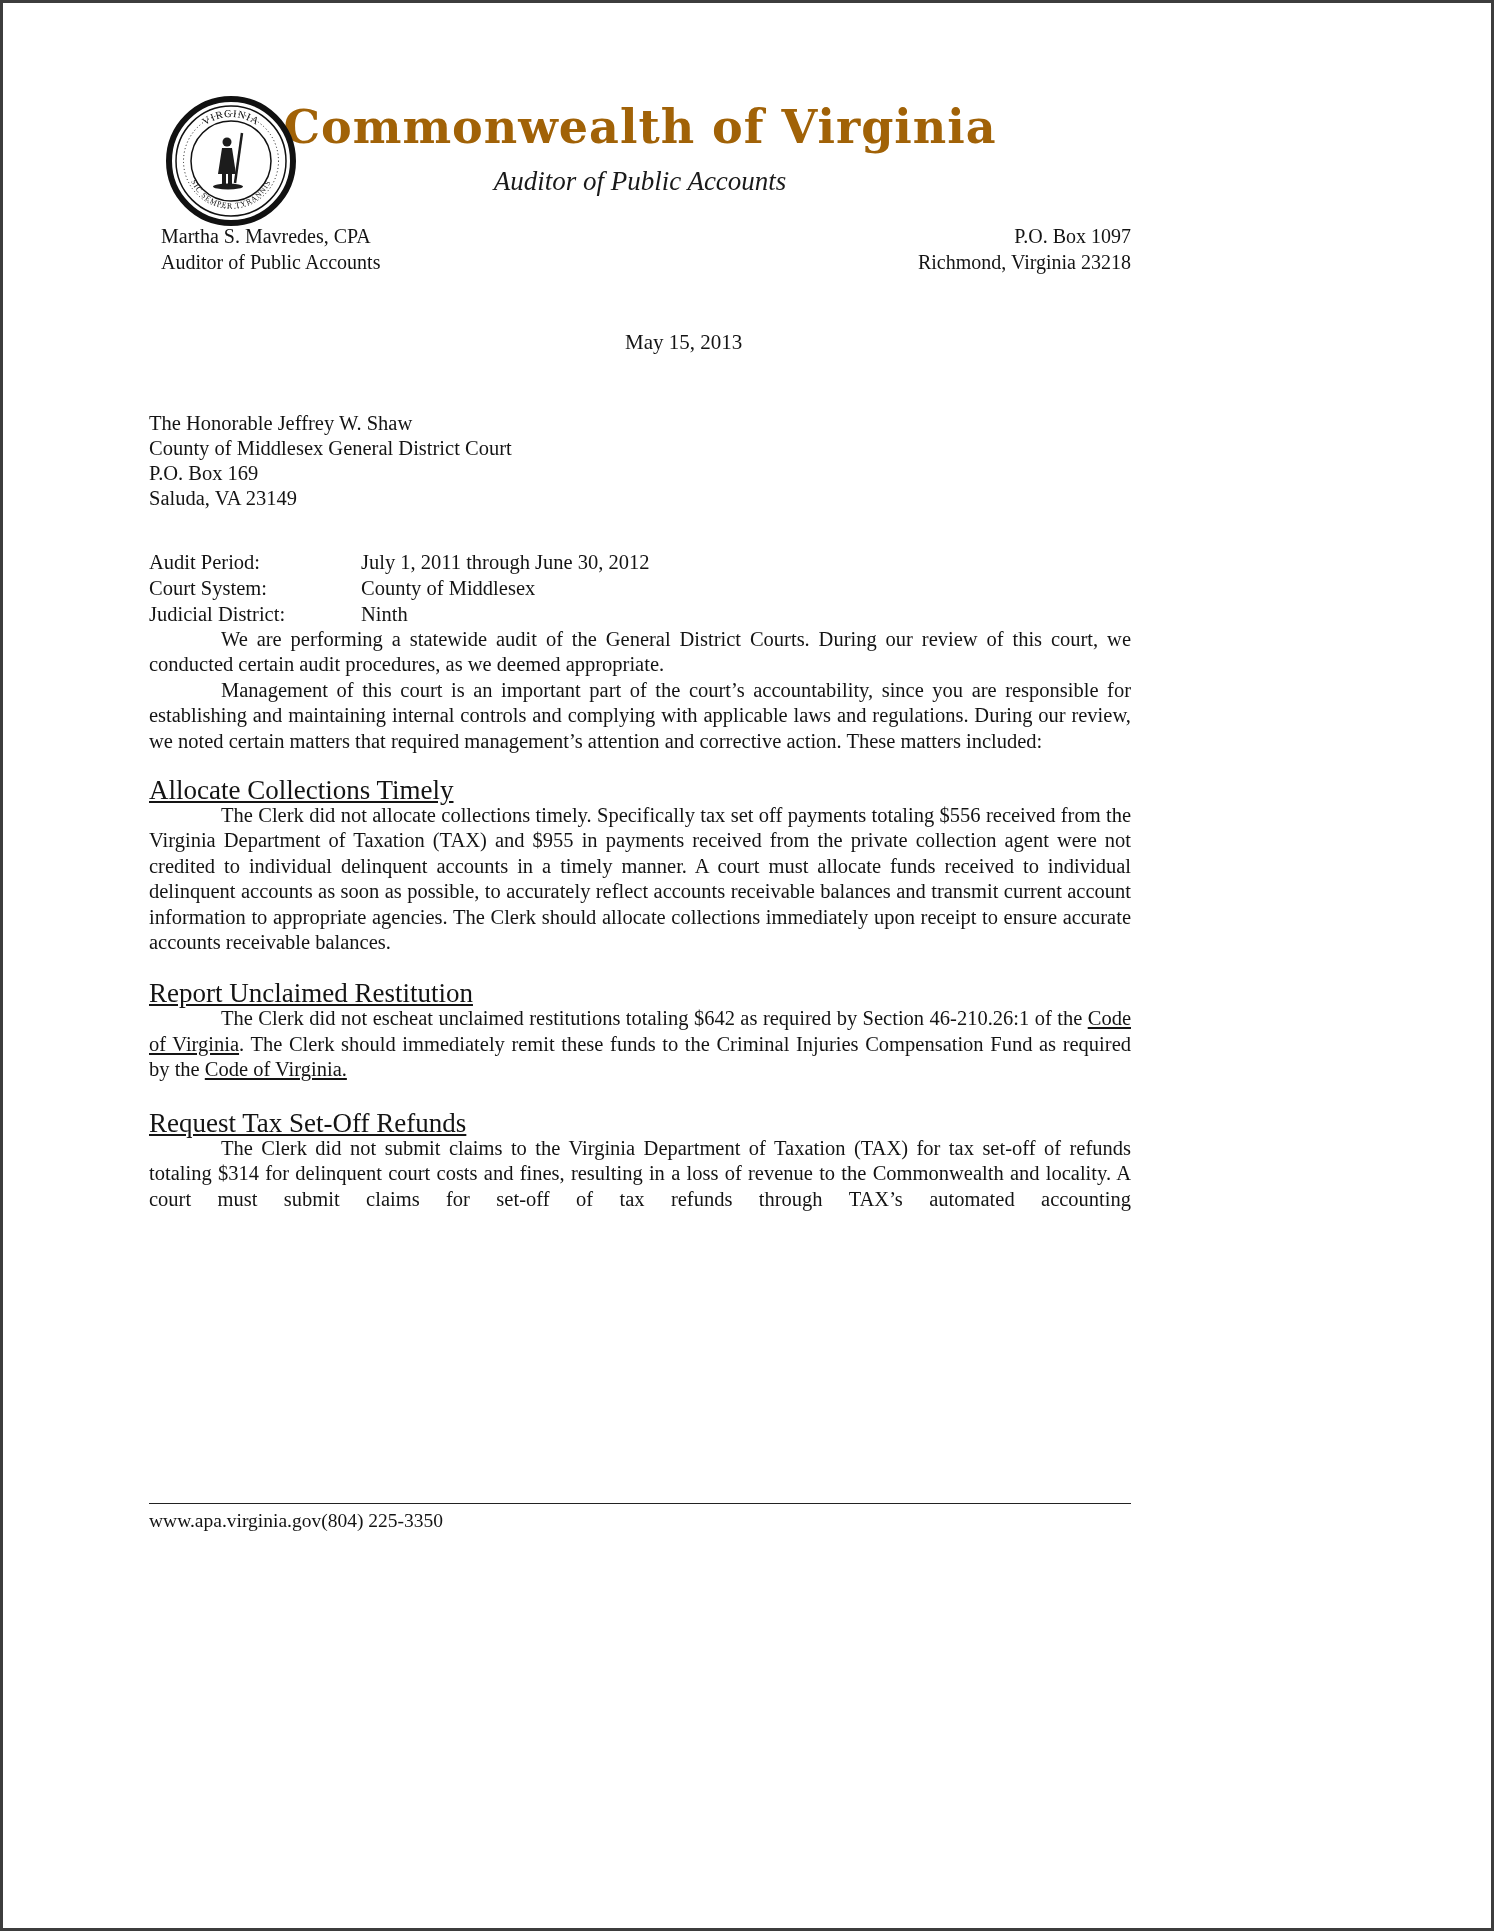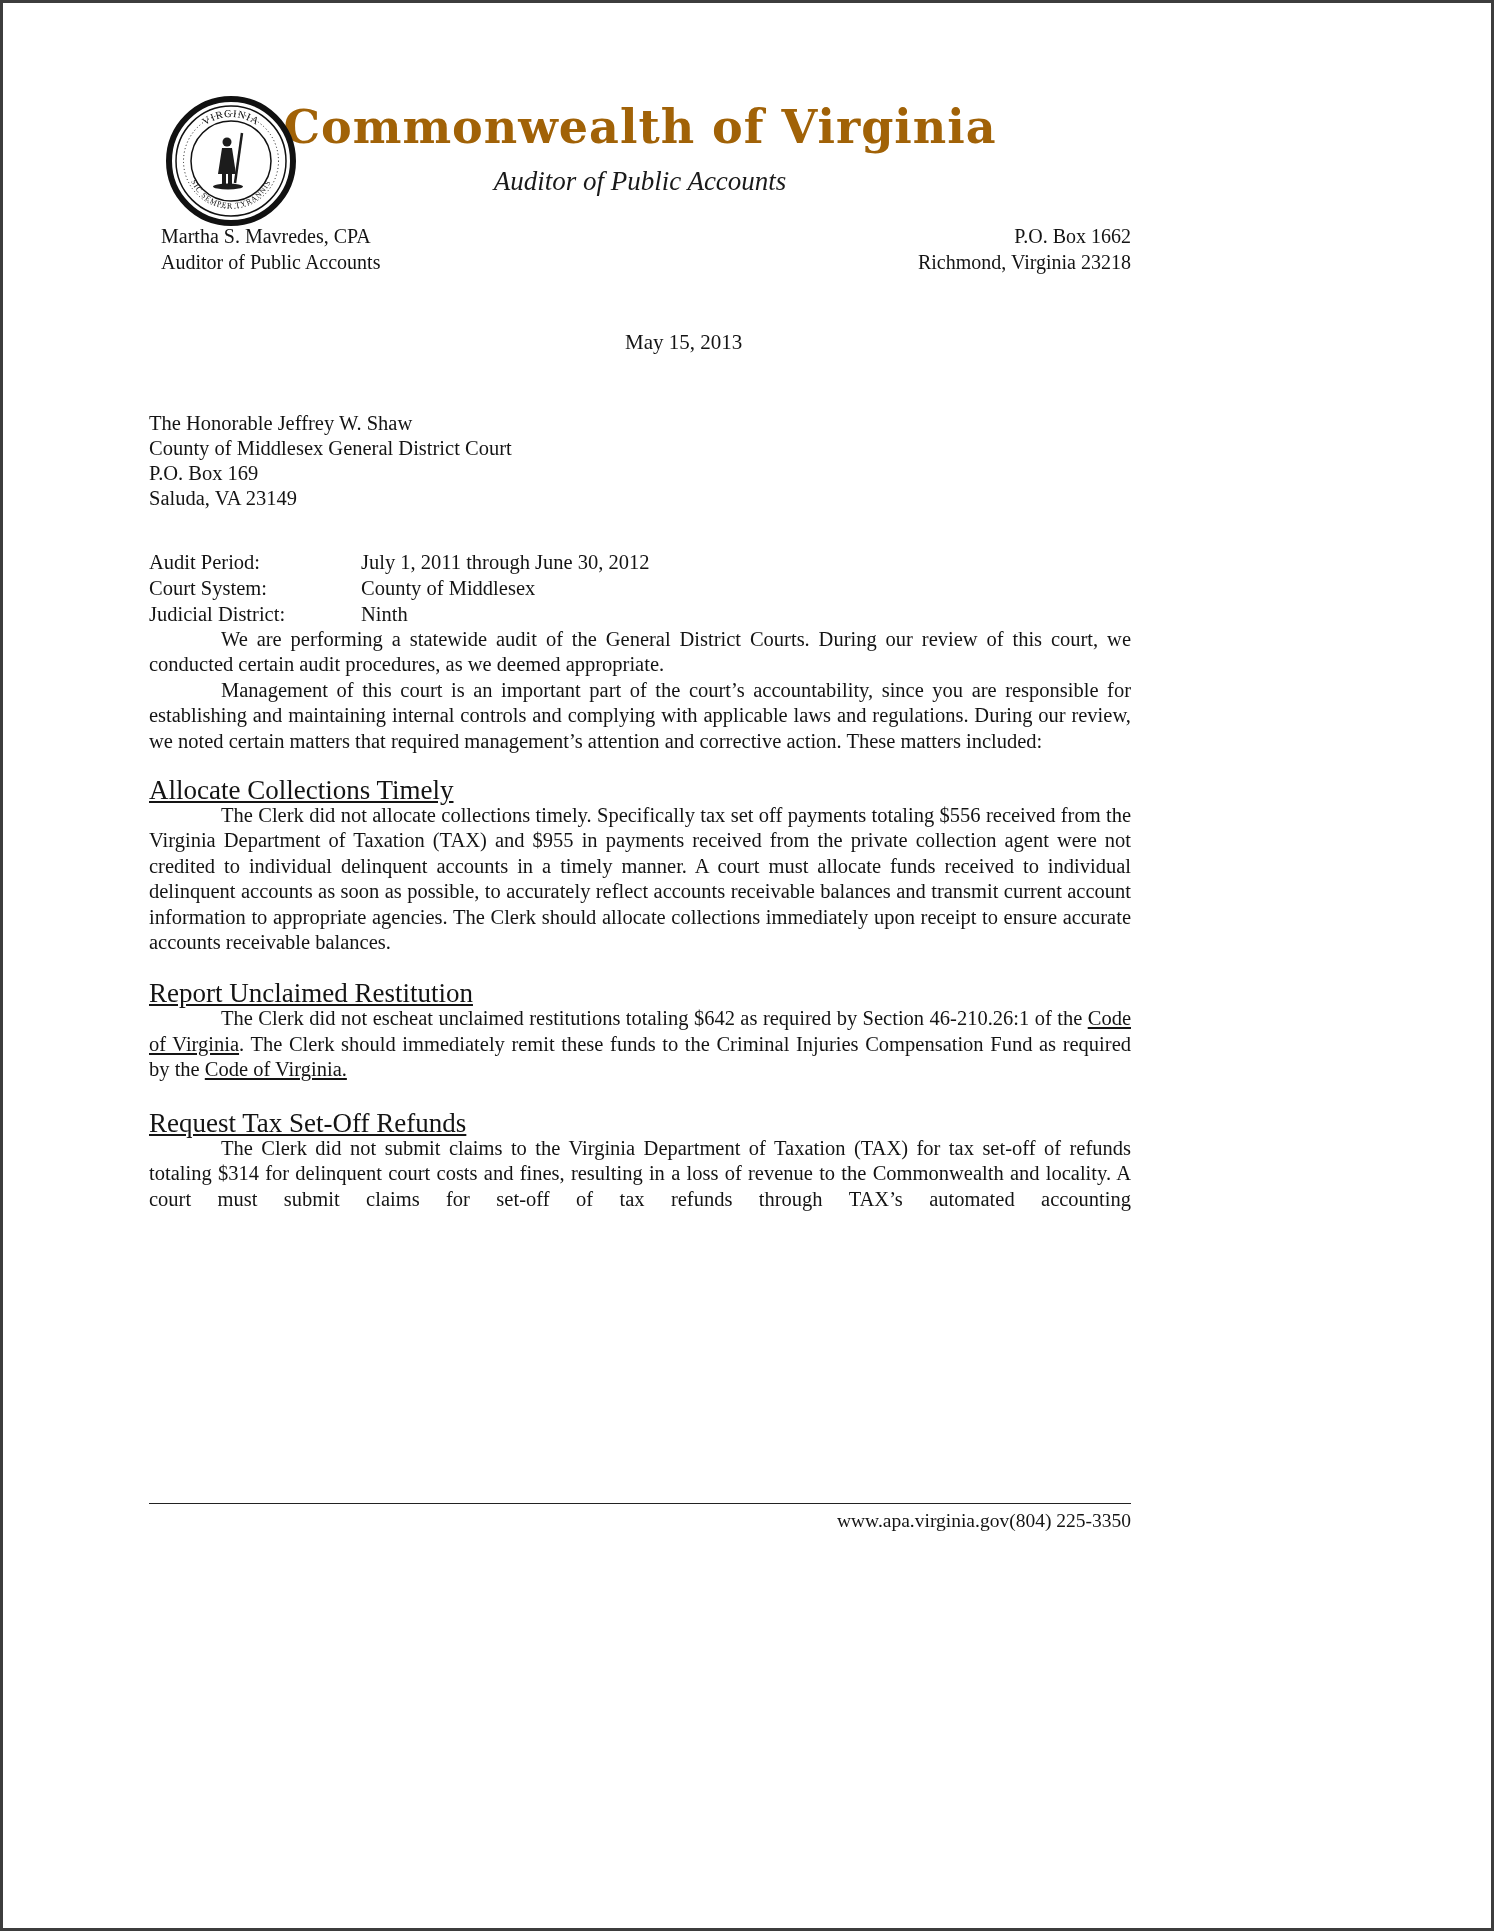--- a/index.html
+++ b/index.html
@@ -99,21 +99,21 @@
 
   
   .footer {
     position: absolute;
     left: 146px;
     top: 1500px;
     width: 982px;
     border-top: 1px solid #222222;
     padding-top: 5px;
     display: flex;
-    justify-content: flex-end;
+    justify-content: flex-start;
     font-size: 19.5px;
     line-height: 24px;
   }
 
   .seal-text {
     font-family: "Liberation Serif", serif;
     letter-spacing: 1px;
     fill: #111111;
   }
 </style>
@@ -150,21 +150,21 @@
       <h1 class="doc-title">Commonwealth of Virginia</h1>
       <div class="doc-subtitle">Auditor of Public Accounts</div>
     </div>
 
     <div class="contact-row">
       <div class="contact-left">
         <div>Martha S. Mavredes, CPA</div>
         <div>Auditor of Public Accounts</div>
       </div>
       <div class="contact-right">
-        <div>P.O. Box 1662</div>
+        <div>P.O. Box 1097</div>
         <div>Richmond, Virginia 23218</div>
       </div>
     </div>
   </div>
 
   <div class="date-line">May 15, 2013</div>
 
   <div class="recipient">
     <div>The Honorable Jeffrey W. Shaw</div>
     <div>County of Middlesex General District Court</div>

